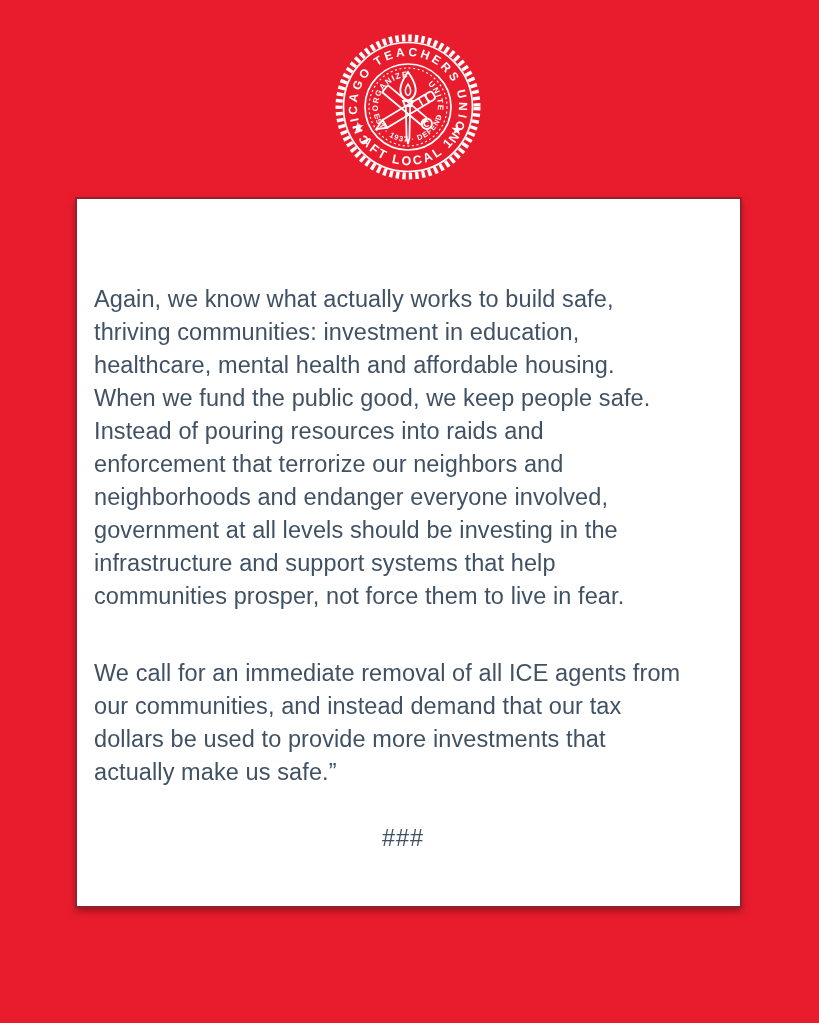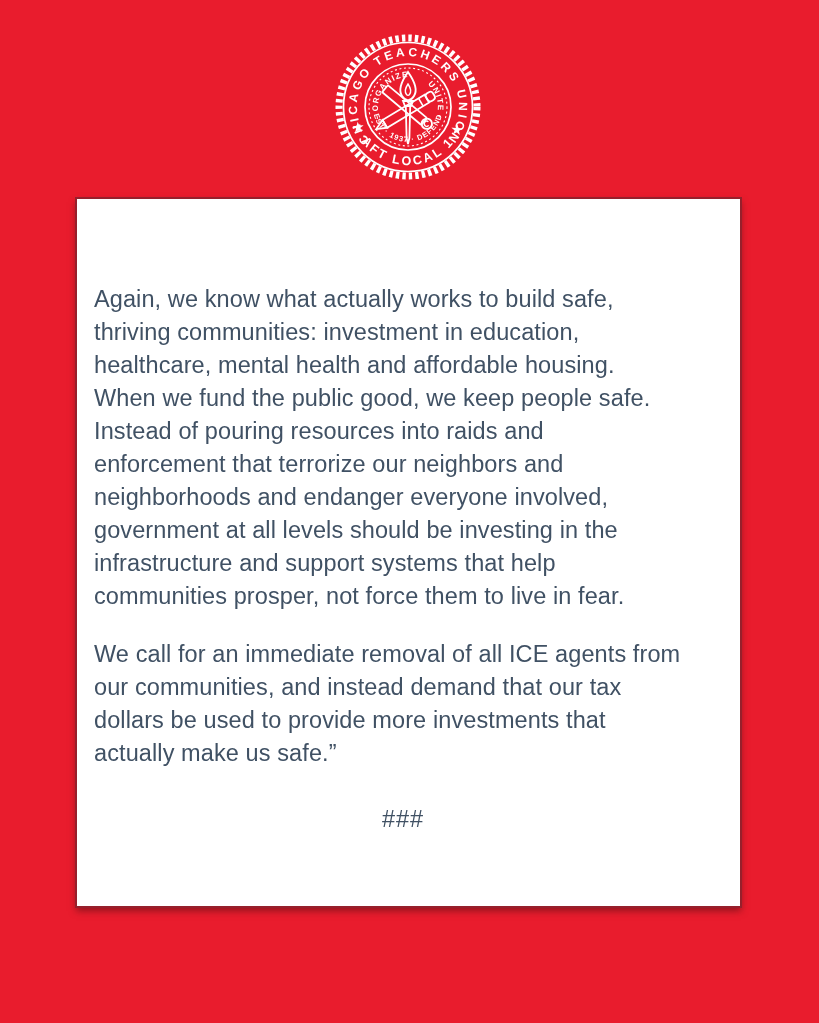--- a/index.html
+++ b/index.html
@@ -45,21 +45,21 @@
     padding: 84px 28px 0 17px;
   }
   .para {
     margin: 0;
     font-size: 23.5px;
     line-height: 33px;
     color: #405164;
     white-space: pre-line;
     letter-spacing: 0.1px;
   }
-  .para + .para { margin-top: 25px; }
+  .para + .para { margin-top: 44px; }
   .end-mark {
     margin: 33px 0 0 0;
     font-size: 23.5px;
     line-height: 33px;
     color: #405164;
     text-align: center;
     letter-spacing: 1px;
   }
 </style>
 </head>

